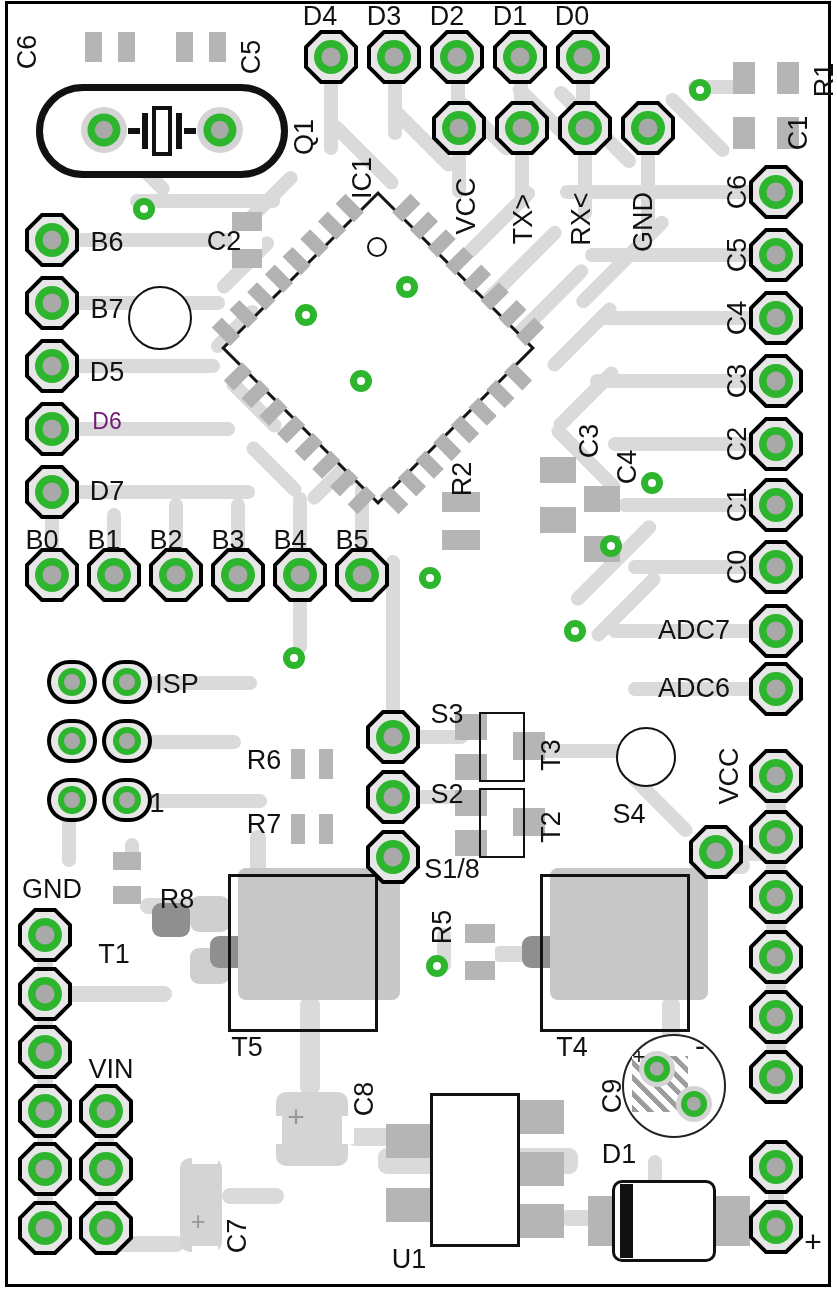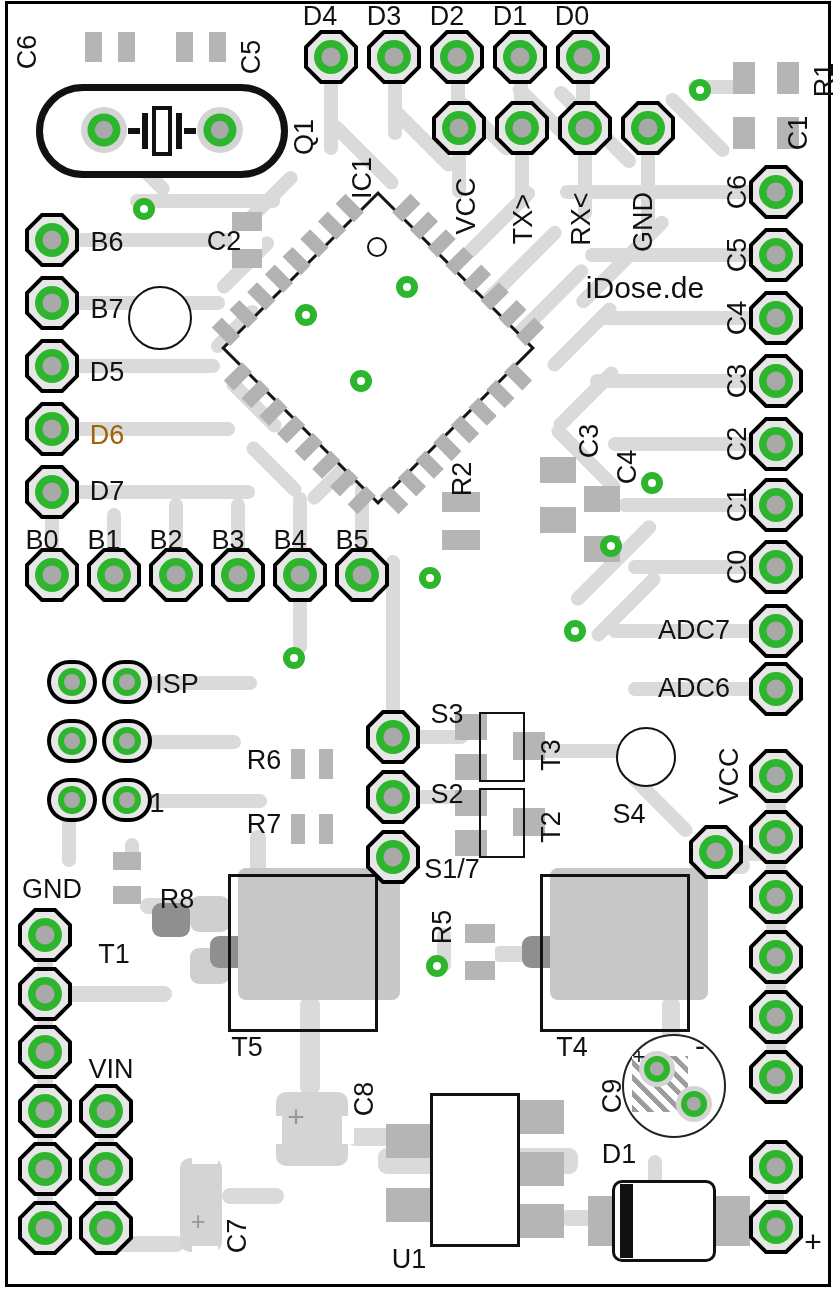--- a/index.html
+++ b/index.html
@@ -116,21 +116,20 @@
   <div class="comp" style="left:342px;top:1116px;width:12px;height:28px;background:#fff;"></div>
 
   <div class="comp" style="left:180px;top:1158px;width:42px;height:94px;background:#d4d4d4;border-radius:10px;"></div>
   <div class="comp" style="left:192px;top:1152px;width:26px;height:12px;background:#fff;"></div>
   <div class="comp" style="left:192px;top:1246px;width:26px;height:12px;background:#fff;"></div>
 
   <div class="comp" style="left:622px;top:1034px;width:104px;height:104px;background:#fff;border:2px solid #222;border-radius:50%;"></div>
   <div class="hatch" style="left:632px;top:1056px;width:56px;height:56px;"></div>
 
   <div id="titleblock">
-    <div>iDose.de</div>
   </div>
 <div class="trace" style="left: 324px; top: 70px; width: 14px; height: 85px;"></div>
     <div class="trace" style="left: 388px; top: 70px; width: 14px; height: 70px;"></div>
     <div class="trace" style="left: 451px; top: 70px; width: 14px; height: 55px;"></div>
     <div class="trace" style="left: 514px; top: 70px; width: 14px; height: 48px;"></div>
     <div class="trace" style="left: 576px; top: 70px; width: 14px; height: 42px;"></div>
     <div class="trace" style="left: 318px; top: 148px; width: 92px; height: 14px; transform: rotate(45deg);"></div>
     <div class="trace" style="left: 380px; top: 132px; width: 86px; height: 14px; transform: rotate(45deg);"></div>
     <div class="trace" style="left: 443px; top: 118px; width: 80px; height: 14px; transform: rotate(45deg);"></div>
     <div class="trace" style="left: 502px; top: 108px; width: 86px; height: 14px; transform: rotate(45deg);"></div>
@@ -593,21 +592,21 @@
     <div class="lbl" style="left: 798px; top: 133px; font-size: 27px; color: rgb(17, 17, 17); transform: translate(-50%, -50%) rotate(-90deg);">C1</div>
     <div class="lbl" style="left: 304px; top: 137px; font-size: 27px; color: rgb(17, 17, 17); transform: translate(-50%, -50%) rotate(-90deg);">Q1</div>
     <div class="lbl" style="left: 362px; top: 178px; font-size: 27px; color: rgb(17, 17, 17); transform: translate(-50%, -50%) rotate(-90deg);">IC1</div>
     <div class="lbl" style="left: 466px; top: 206px; font-size: 27px; color: rgb(17, 17, 17); transform: translate(-50%, -50%) rotate(-90deg);">VCC</div>
     <div class="lbl" style="left: 523px; top: 219px; font-size: 27px; color: rgb(17, 17, 17); transform: translate(-50%, -50%) rotate(-90deg);">TX&gt;</div>
     <div class="lbl" style="left: 581px; top: 219px; font-size: 27px; color: rgb(17, 17, 17); transform: translate(-50%, -50%) rotate(-90deg);">RX&lt;</div>
     <div class="lbl" style="left: 643px; top: 222px; font-size: 27px; color: rgb(17, 17, 17); transform: translate(-50%, -50%) rotate(-90deg);">GND</div>
     <div class="lbl" style="left: 107px; top: 242px; font-size: 27px; color: rgb(17, 17, 17); transform: translate(-50%, -50%) rotate(0deg);">B6</div>
     <div class="lbl" style="left: 107px; top: 309px; font-size: 27px; color: rgb(17, 17, 17); transform: translate(-50%, -50%) rotate(0deg);">B7</div>
     <div class="lbl" style="left: 107px; top: 372px; font-size: 27px; color: rgb(17, 17, 17); transform: translate(-50%, -50%) rotate(0deg);">D5</div>
-    <div class="lbl" style="left: 107px; top: 435px; font-size: 27px; color: #a16207; transform: translate(-50%, -50%) rotate(0deg);">D6</div>
+    <div class="lbl" style="left: 107px; top: 421px; font-size: 23px; color: #701a75; transform: translate(-50%, -50%) rotate(0deg);">D6</div>
     <div class="lbl" style="left: 107px; top: 491px; font-size: 27px; color: rgb(17, 17, 17); transform: translate(-50%, -50%) rotate(0deg);">D7</div>
     <div class="lbl" style="left: 224px; top: 241px; font-size: 27px; color: rgb(17, 17, 17); transform: translate(-50%, -50%) rotate(0deg);">C2</div>
     <div class="lbl" style="left: 737px; top: 192px; font-size: 27px; color: rgb(17, 17, 17); transform: translate(-50%, -50%) rotate(-90deg);">C6</div>
     <div class="lbl" style="left: 737px; top: 255px; font-size: 27px; color: rgb(17, 17, 17); transform: translate(-50%, -50%) rotate(-90deg);">C5</div>
     <div class="lbl" style="left: 737px; top: 318px; font-size: 27px; color: rgb(17, 17, 17); transform: translate(-50%, -50%) rotate(-90deg);">C4</div>
     <div class="lbl" style="left: 737px; top: 381px; font-size: 27px; color: rgb(17, 17, 17); transform: translate(-50%, -50%) rotate(-90deg);">C3</div>
     <div class="lbl" style="left: 737px; top: 444px; font-size: 27px; color: rgb(17, 17, 17); transform: translate(-50%, -50%) rotate(-90deg);">C2</div>
     <div class="lbl" style="left: 737px; top: 505px; font-size: 27px; color: rgb(17, 17, 17); transform: translate(-50%, -50%) rotate(-90deg);">C1</div>
     <div class="lbl" style="left: 737px; top: 567px; font-size: 27px; color: rgb(17, 17, 17); transform: translate(-50%, -50%) rotate(-90deg);">C0</div>
     <div class="lbl" style="left: 462px; top: 479px; font-size: 27px; color: rgb(17, 17, 17); transform: translate(-50%, -50%) rotate(-90deg);">R2</div>
@@ -618,21 +617,21 @@
     <div class="lbl" style="left: 166px; top: 540px; font-size: 27px; color: rgb(17, 17, 17); transform: translate(-50%, -50%) rotate(0deg);">B2</div>
     <div class="lbl" style="left: 228px; top: 540px; font-size: 27px; color: rgb(17, 17, 17); transform: translate(-50%, -50%) rotate(0deg);">B3</div>
     <div class="lbl" style="left: 290px; top: 540px; font-size: 27px; color: rgb(17, 17, 17); transform: translate(-50%, -50%) rotate(0deg);">B4</div>
     <div class="lbl" style="left: 352px; top: 540px; font-size: 27px; color: rgb(17, 17, 17); transform: translate(-50%, -50%) rotate(0deg);">B5</div>
     <div class="lbl" style="left: 694px; top: 630px; font-size: 27px; color: rgb(17, 17, 17); transform: translate(-50%, -50%) rotate(0deg);">ADC7</div>
     <div class="lbl" style="left: 694px; top: 688px; font-size: 27px; color: rgb(17, 17, 17); transform: translate(-50%, -50%) rotate(0deg);">ADC6</div>
     <div class="lbl" style="left: 177px; top: 684px; font-size: 27px; color: rgb(17, 17, 17); transform: translate(-50%, -50%) rotate(0deg);">ISP</div>
     <div class="lbl" style="left: 157px; top: 803px; font-size: 27px; color: rgb(17, 17, 17); transform: translate(-50%, -50%) rotate(0deg);">1</div>
     <div class="lbl" style="left: 447px; top: 714px; font-size: 27px; color: rgb(17, 17, 17); transform: translate(-50%, -50%) rotate(0deg);">S3</div>
     <div class="lbl" style="left: 447px; top: 794px; font-size: 27px; color: rgb(17, 17, 17); transform: translate(-50%, -50%) rotate(0deg);">S2</div>
-    <div class="lbl" style="left: 452px; top: 869px; font-size: 27px; color: rgb(17, 17, 17); transform: translate(-50%, -50%) rotate(0deg);">S1/7</div>
+    <div class="lbl" style="left: 452px; top: 869px; font-size: 27px; color: rgb(17, 17, 17); transform: translate(-50%, -50%) rotate(0deg);">S1/8</div>
     <div class="lbl" style="left: 264px; top: 760px; font-size: 27px; color: rgb(17, 17, 17); transform: translate(-50%, -50%) rotate(0deg);">R6</div>
     <div class="lbl" style="left: 264px; top: 824px; font-size: 27px; color: rgb(17, 17, 17); transform: translate(-50%, -50%) rotate(0deg);">R7</div>
     <div class="lbl" style="left: 551px; top: 755px; font-size: 27px; color: rgb(17, 17, 17); transform: translate(-50%, -50%) rotate(-90deg);">T3</div>
     <div class="lbl" style="left: 551px; top: 827px; font-size: 27px; color: rgb(17, 17, 17); transform: translate(-50%, -50%) rotate(-90deg);">T2</div>
     <div class="lbl" style="left: 629px; top: 814px; font-size: 27px; color: rgb(17, 17, 17); transform: translate(-50%, -50%) rotate(0deg);">S4</div>
     <div class="lbl" style="left: 729px; top: 776px; font-size: 27px; color: rgb(17, 17, 17); transform: translate(-50%, -50%) rotate(-90deg);">VCC</div>
     <div class="lbl" style="left: 177px; top: 899px; font-size: 27px; color: rgb(17, 17, 17); transform: translate(-50%, -50%) rotate(0deg);">R8</div>
     <div class="lbl" style="left: 52px; top: 889px; font-size: 27px; color: rgb(17, 17, 17); transform: translate(-50%, -50%) rotate(0deg);">GND</div>
     <div class="lbl" style="left: 114px; top: 954px; font-size: 27px; color: rgb(17, 17, 17); transform: translate(-50%, -50%) rotate(0deg);">T1</div>
     <div class="lbl" style="left: 442px; top: 927px; font-size: 27px; color: rgb(17, 17, 17); transform: translate(-50%, -50%) rotate(-90deg);">R5</div>

